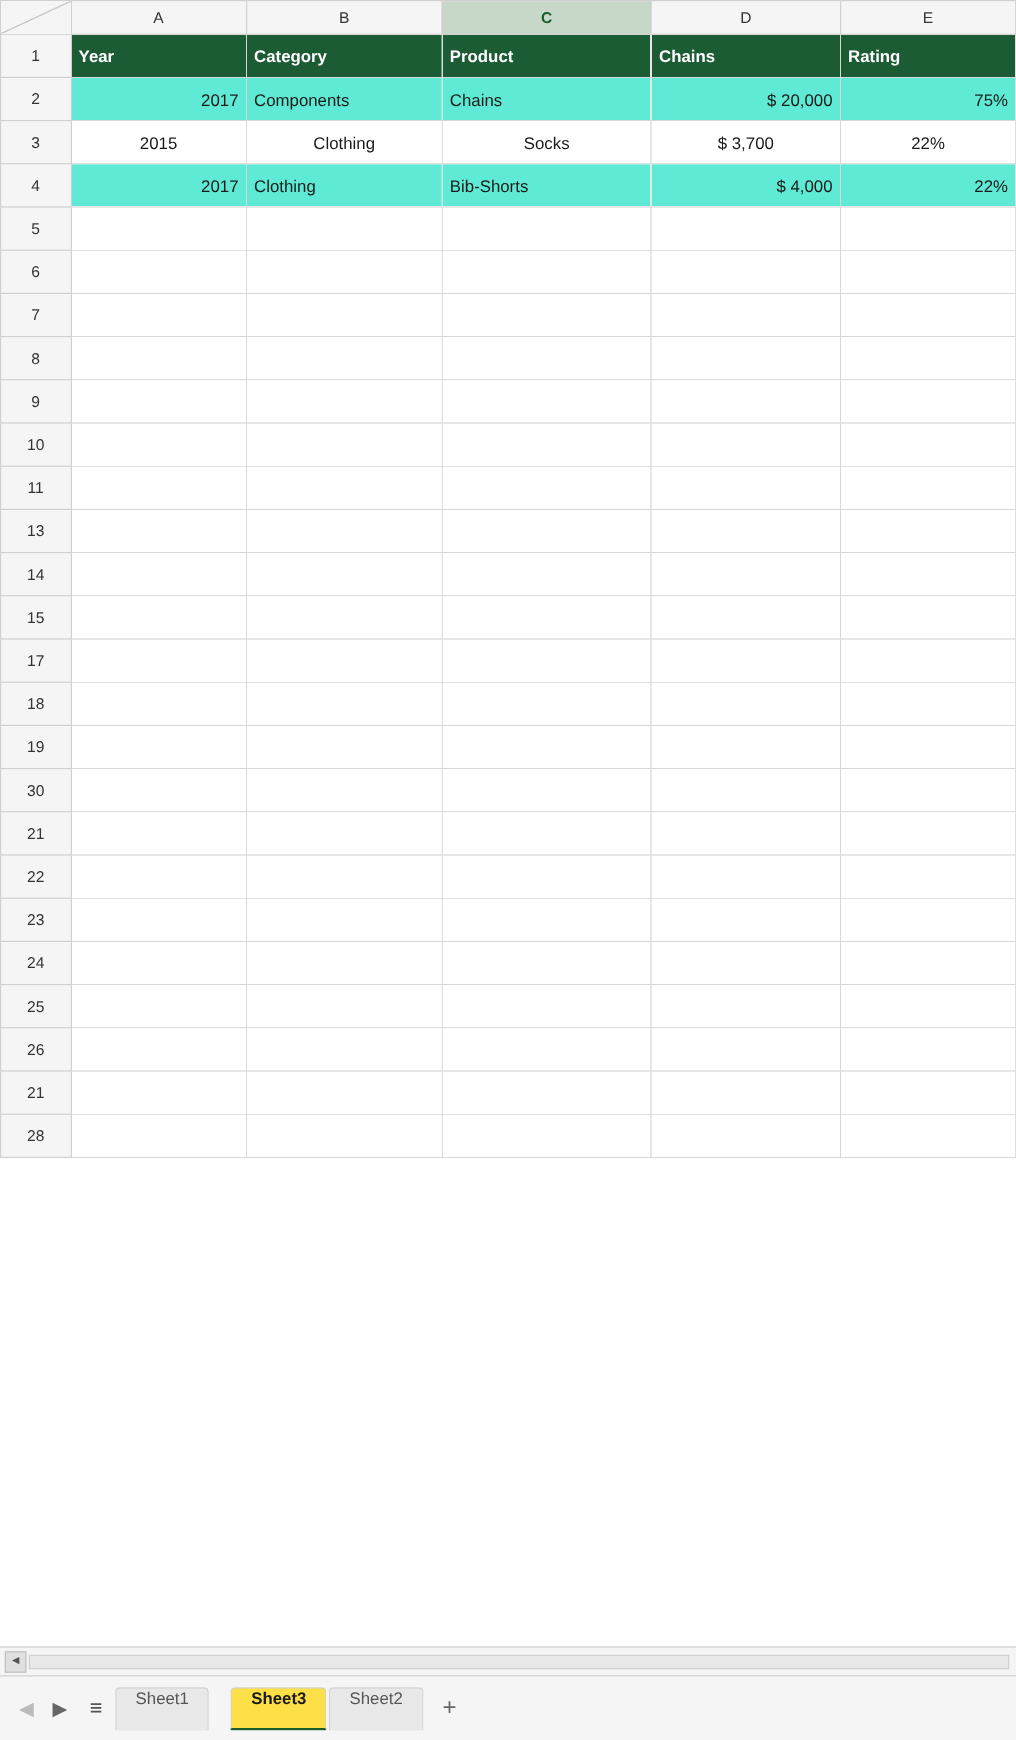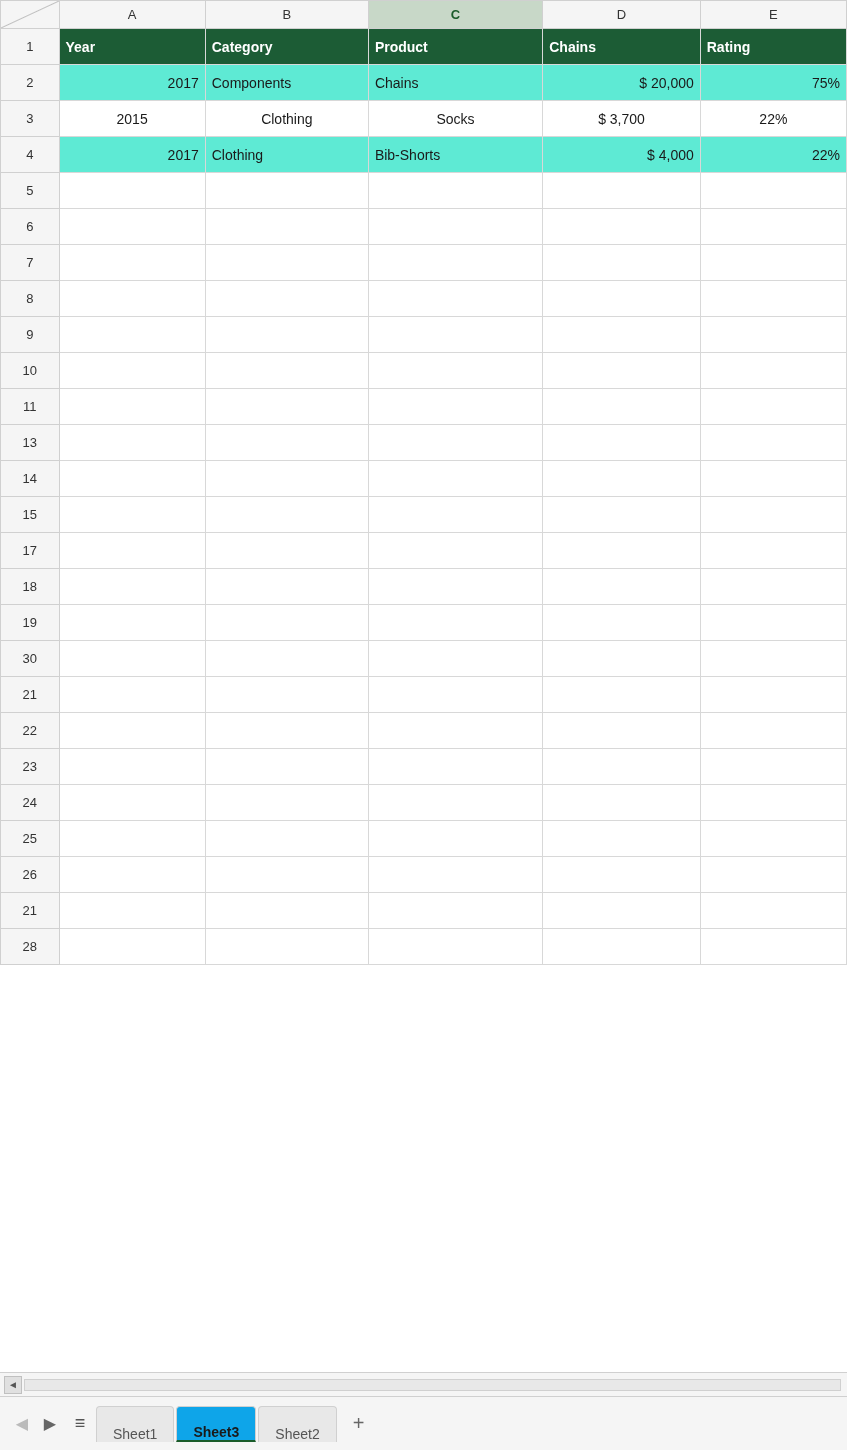--- a/index.html
+++ b/index.html
@@ -192,32 +192,33 @@
       color: #555;
     }
     .sheet-tab {
       height: 36px;
       padding: 0 16px;
       border: 1px solid #d0d0d0;
       border-bottom: none;
       background: #e8e8e8;
       cursor: pointer;
       display: flex;
-      align-items: flex-end;
+      align-items: flex-start;
       font-size: 14px;
       color: #555;
       margin-right: 2px;
       border-radius: 4px 4px 0 0;
     }
     .sheet-tab.active {
-      background: #0ea5e9;
+      background: #fde047;
       color: #1a1a1a;
       font-weight: 700;
       border-bottom: 2px solid #1a5c2a;
       border-bottom-color: #1a5c2a;
+      margin-left: 16px;
     }
     .sheet-add-btn {
       width: 32px;
       height: 32px;
       background: transparent;
       border: none;
       cursor: pointer;
       display: flex;
       align-items: center;
       justify-content: center;

